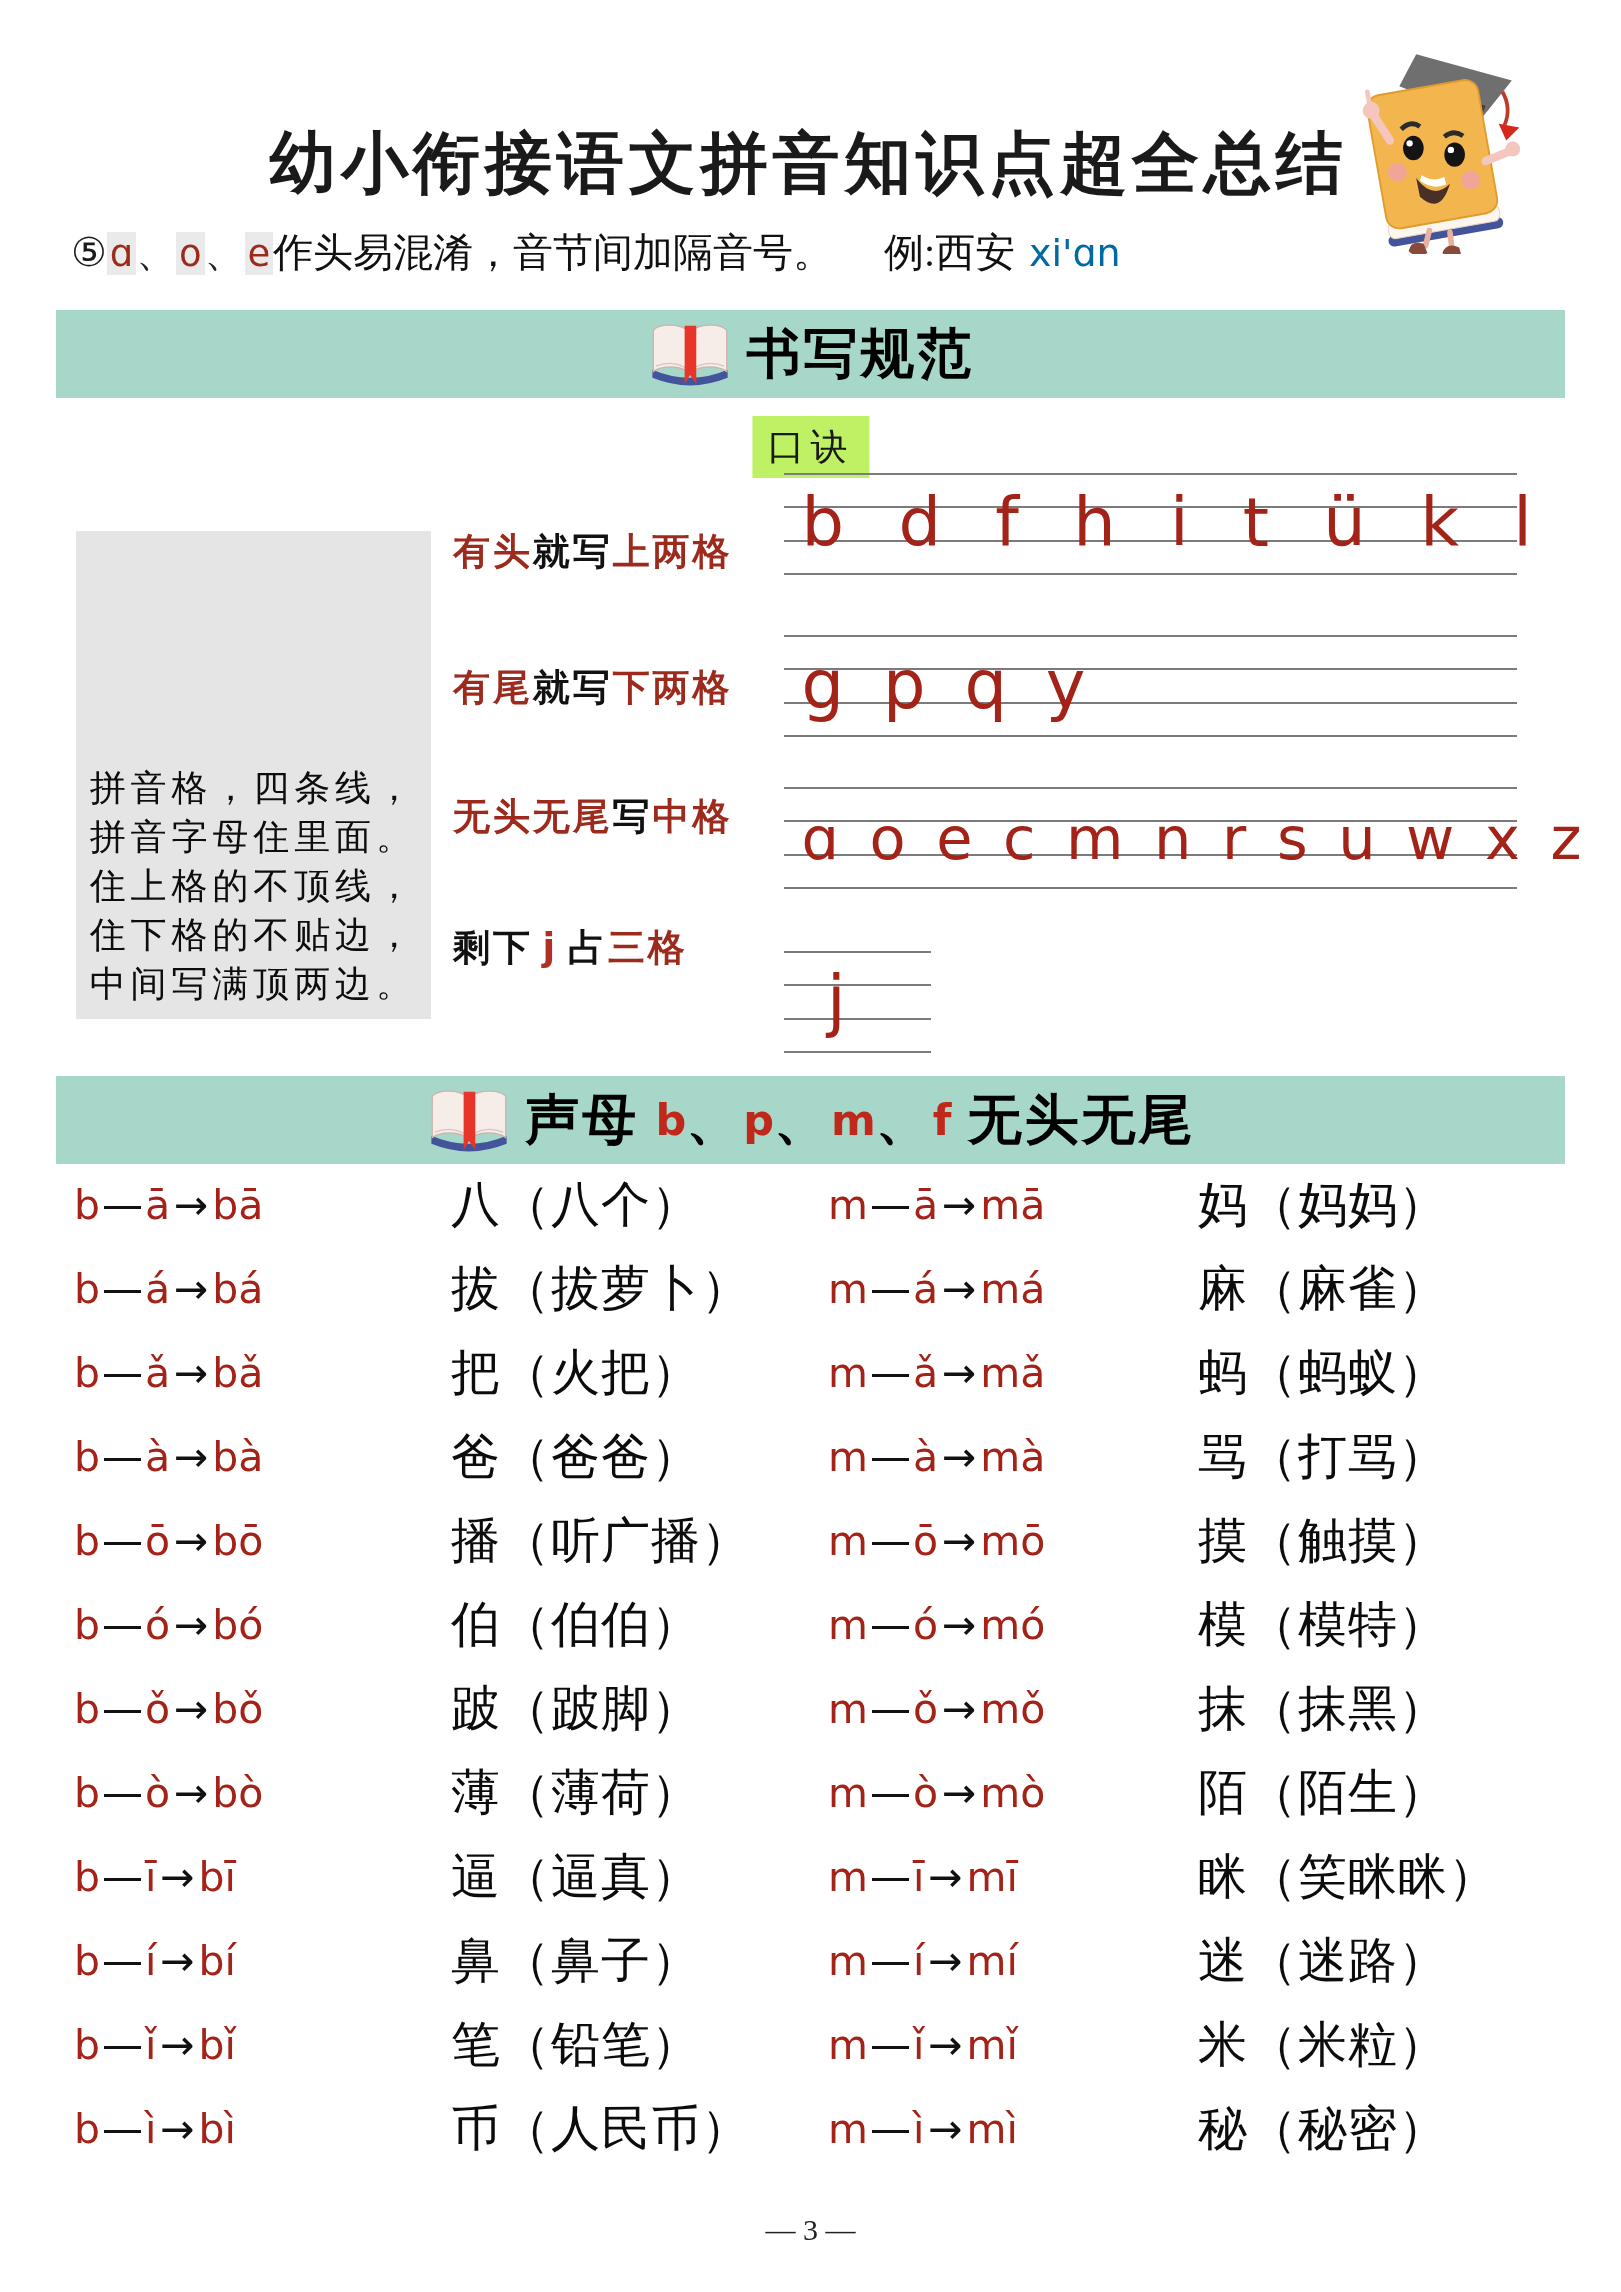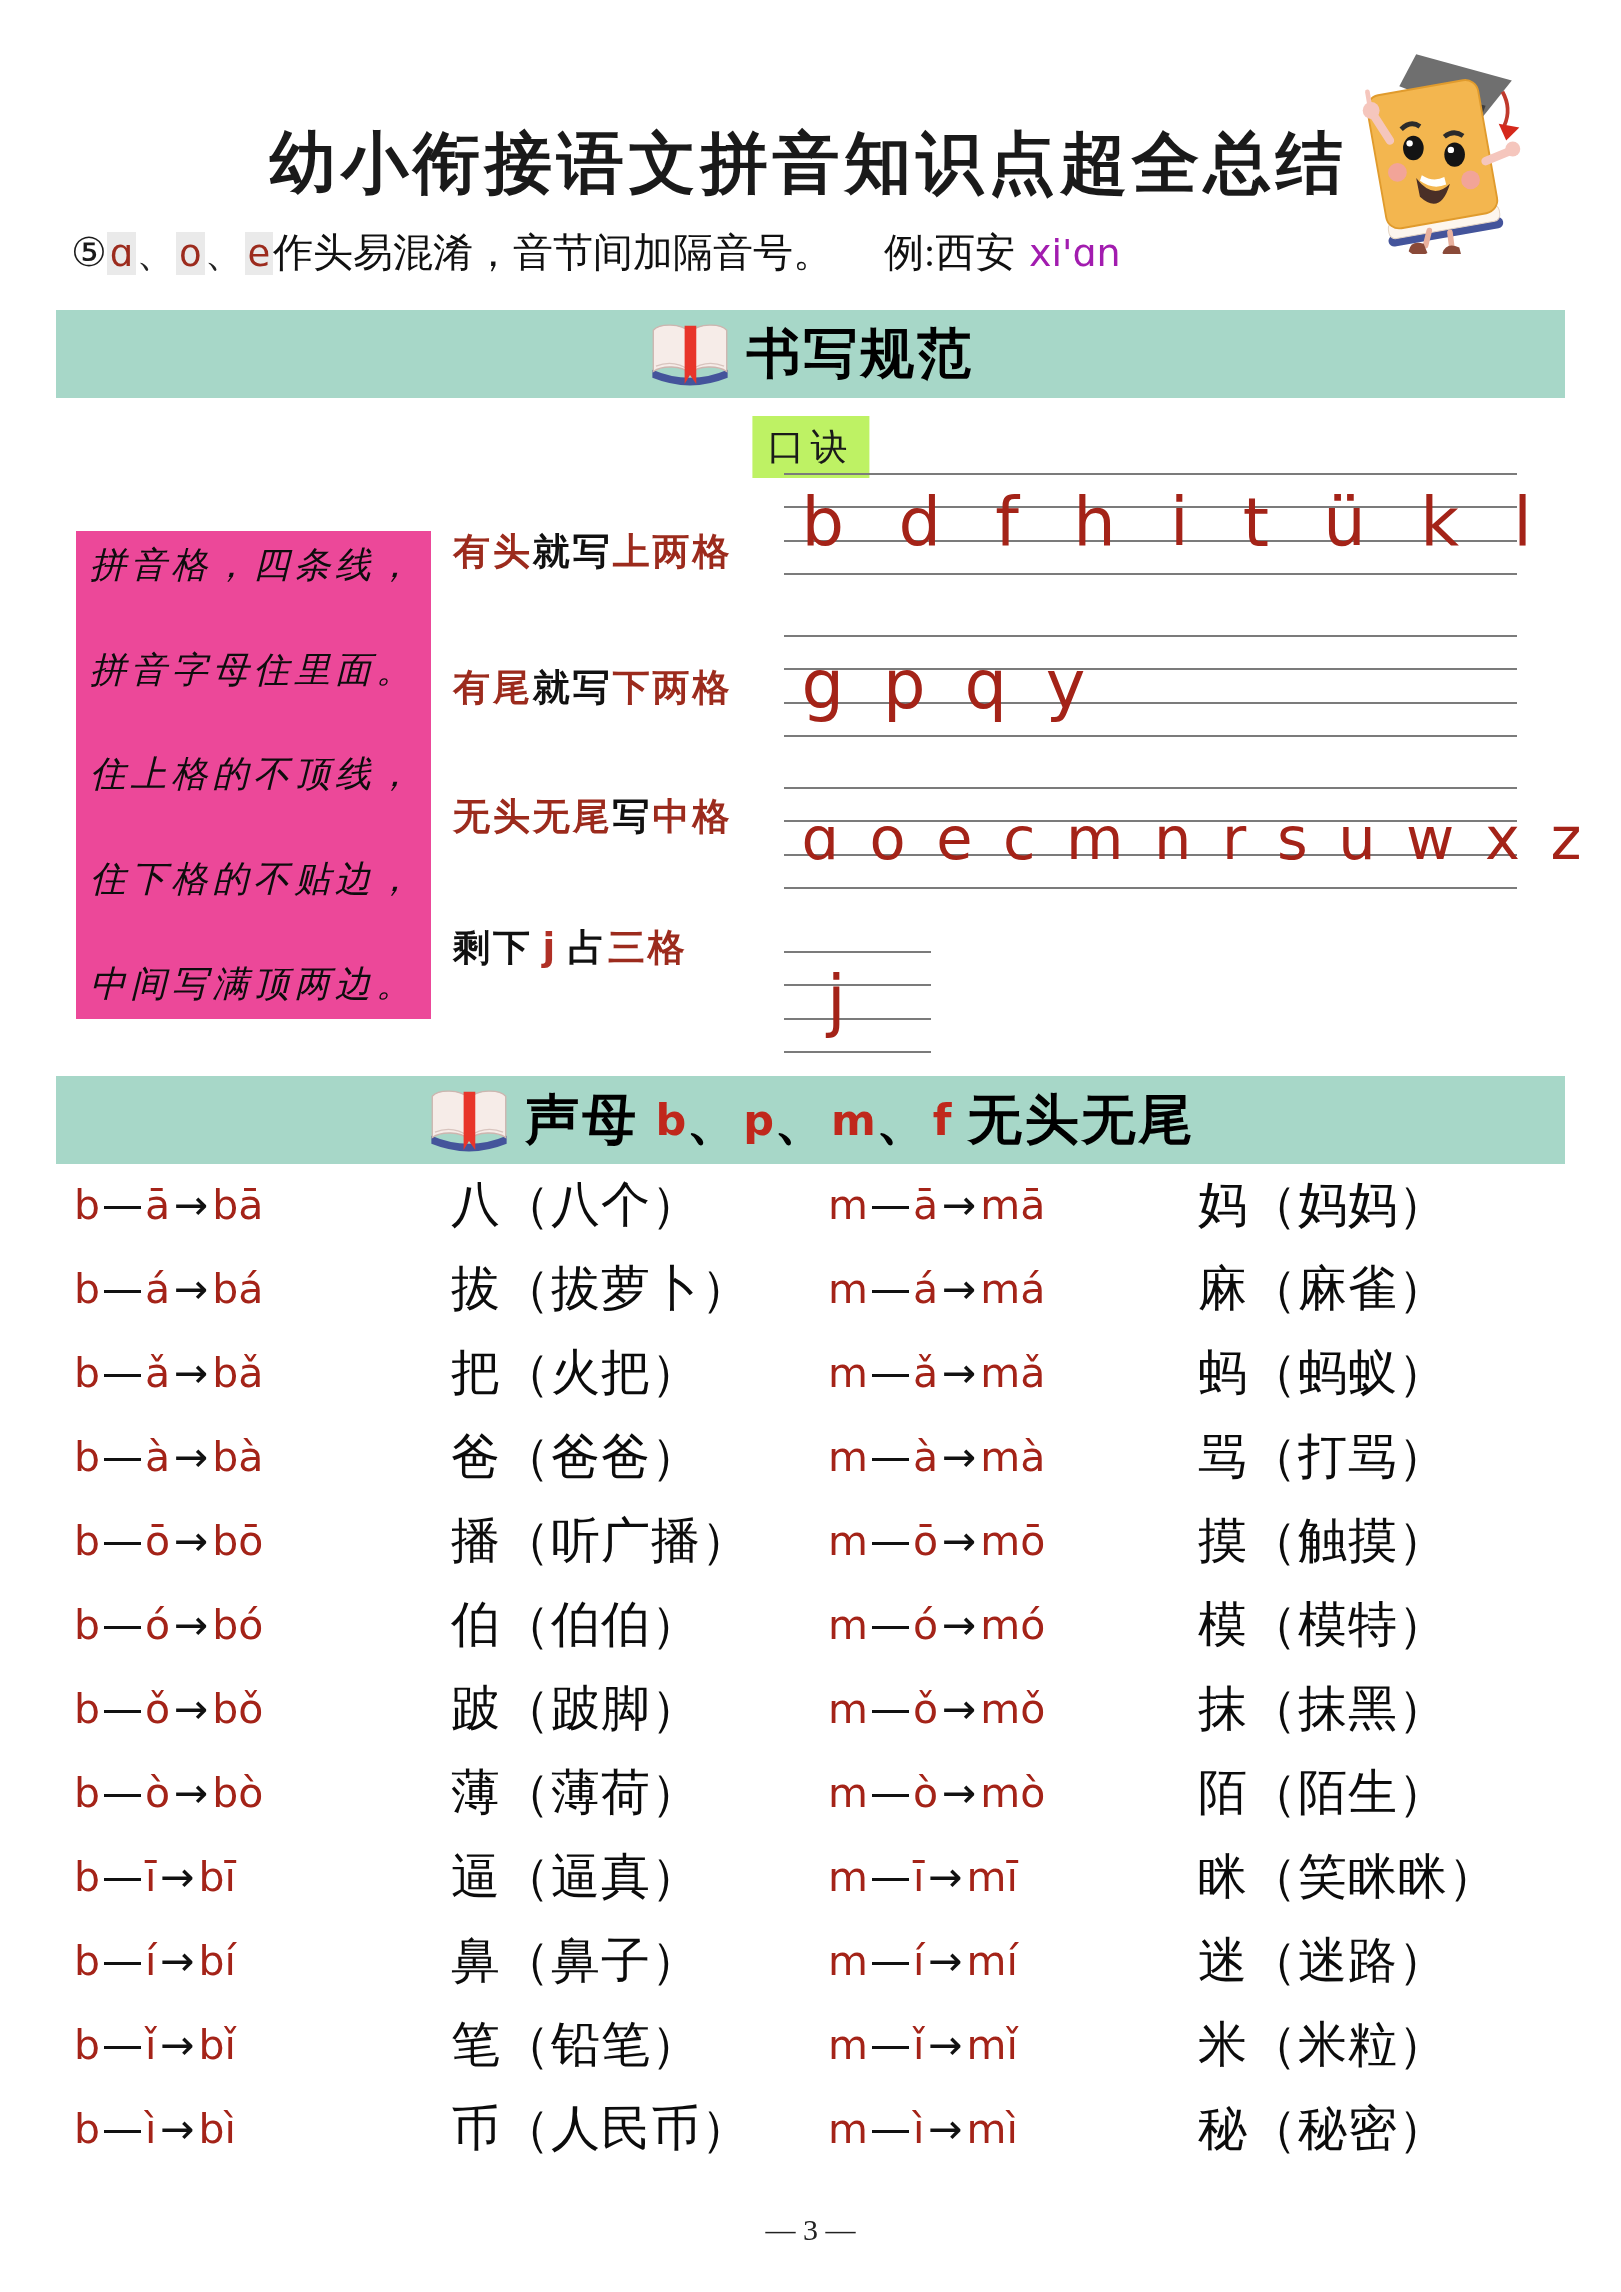--- a/index.html
+++ b/index.html
@@ -11,40 +11,40 @@
          font-size:67px;font-weight:900;letter-spacing:4.9px;white-space:nowrap;}
   .mascot{position:absolute;left:1341px;top:43px;width:201px;height:211px;}
 
   
   .rule5{position:absolute;top:225px;left:71px;font-size:40px;white-space:nowrap;}
   .rule5 .r5-letter{font-family:"DejaVu Sans",sans-serif;color:#9c2b1d;background:#eaeaea;
                     padding:0 2.9px;font-size:37px;}
   .rule5 .r5-sep{color:#222;}
   .rule5 .r5-text{color:#111;}
   .rule5 .r5-ex{color:#111;margin-left:51px;}
-  .rule5 .r5-pinyin{font-family:"DejaVu Sans",sans-serif;color:#a21caf;margin-left:13.7px;font-size:38px;}
+  .rule5 .r5-pinyin{font-family:"DejaVu Sans",sans-serif;color:#0369a1;margin-left:13.7px;font-size:38px;}
 
   
   .banner{position:absolute;left:56px;width:1509px;height:88px;background:#a7d7c8;
           display:flex;align-items:center;justify-content:center;}
   .banner1{top:310px;}
   .banner2{top:1076px;}
   .book-icon{width:86px;height:67px;margin-right:13.7px;flex:0 0 auto;}
   .banner-text{font-size:54px;font-weight:bold;letter-spacing:2.9px;color:#000;}
   .b2-letter{font-family:"DejaVu Sans",sans-serif;color:#c0281c;font-weight:bold;font-size:43px;}
   .b2-sep{color:#000;}
 
   
   .koujue{position:absolute;top:416px;left:50%;transform:translateX(-50%);
           background:#bef264;padding:5.9px 15.7px;font-size:37px;font-weight:normal;letter-spacing:5.9px;}
 
   
-  .poembox{position:absolute;top:531px;left:76px;width:355px;height:488px;background:#ec4899;
-           display:flex;flex-direction:column;justify-content:space-between;
-           padding:9.8px 0 9.8px 13.7px;box-sizing:border-box;font-style:italic;}
+  .poembox{position:absolute;top:531px;left:76px;width:355px;height:488px;background:#e5e5e5;
+           display:flex;flex-direction:column;justify-content:flex-end;
+           padding:9.8px 0 9.8px 13.7px;box-sizing:border-box;}
   .poem-line{font-size:36px;letter-spacing:4.9px;color:#0d0d0d;white-space:nowrap;}
 
   
   .rule-label{position:absolute;left:453px;font-size:37px;font-weight:bold;letter-spacing:2.9px;white-space:nowrap;}
   .rule-label .red{color:#9c2b1d;}
   .rule-label .blk{color:#111;}
   .rule-label .sans{font-family:"DejaVu Sans",sans-serif;margin:0 9.8px;color:#b03026;font-weight:bold;}
 
   
   .grid{position:absolute;height:102px;}

